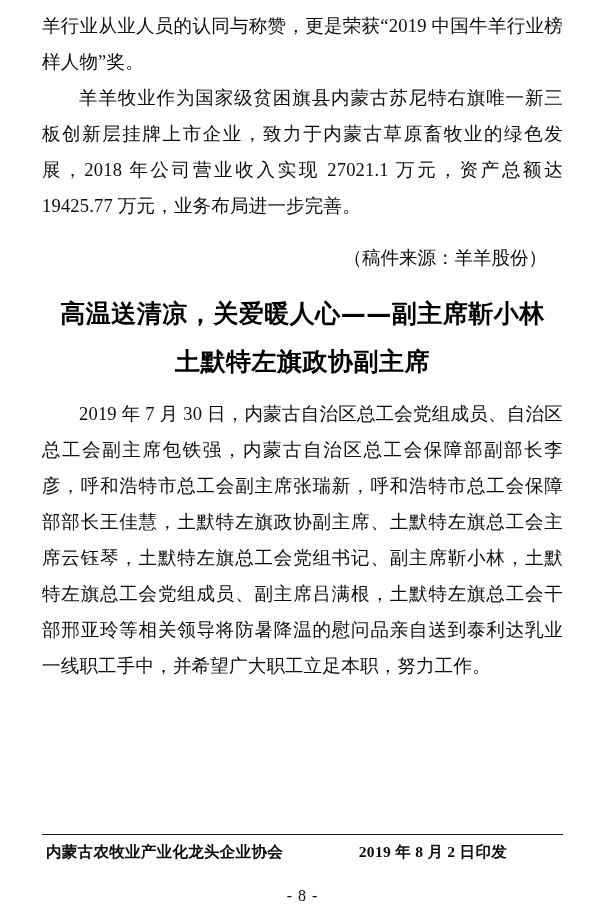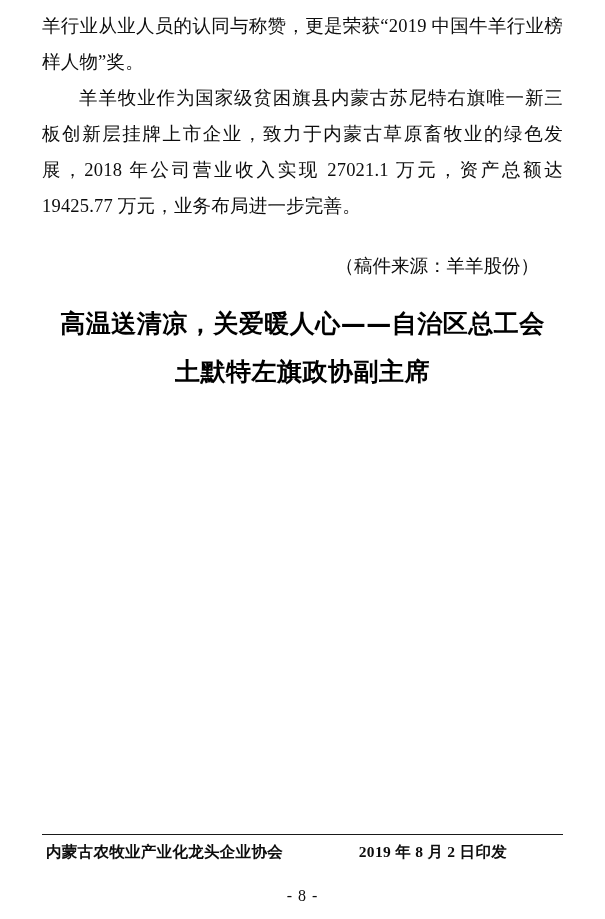--- a/index.html
+++ b/index.html
@@ -31,21 +31,21 @@
     margin: 0;
   }
   .indent {
     text-indent: 2em;
   }
   .sig {
     font-size: 18.5px;
     line-height: 36px;
     text-align: right;
     padding-right: 8px;
-    margin: 16px;
+    margin: 8px;
   }
   .headline {
     font-family: "DejaVu Sans", "Liberation Sans", sans-serif;
     font-weight: bold;
     font-size: 25px;
     line-height: 48px;
     text-align: center;
     margin: 14px 0 10px 0;
     letter-spacing: 0.5px;
     color: #000;
@@ -96,24 +96,25 @@
 
   <p class="para">羊行业从业人员的认同与称赞，更是荣获“2019 中国牛羊行业榜样人物”奖。</p>
 
   <p class="para indent">羊羊牧业作为国家级贫困旗县内蒙古苏尼特右旗唯一新三板创新层挂牌上市企业，致力于内蒙古草原畜牧业的绿色发展，2018 年公司营业收入实现 27021.1 万元，资产总额达 19425.77 万元，业务布局进一步完善。</p>
 
   <div class="spacer-sm"></div>
 
   <p class="sig">（稿件来源：羊羊股份）</p>
 
   <h1 class="headline">
-    <span class="l1">高温送清凉，关爱暖人心——自治区总工会</span>
+    <span class="l1">高温送清凉，关爱暖人心——副主席靳小林</span>
     <span class="l2">土默特左旗政协副主席</span>
   </h1>
 
+  <p class="para indent">2019 年 7 月 30 日，内蒙古自治区总工会党组成员、自治区总工会副主席包铁强，内蒙古自治区总工会保障部副部长李彦，呼和浩特市总工会副主席张瑞新，呼和浩特市总工会保障部部长王佳慧，土默特左旗政协副主席、土默特左旗总工会主席云钰琴，土默特左旗总工会党组书记、副主席靳小林，土默特左旗总工会党组成员、副主席吕满根，土默特左旗总工会干部邢亚玲等相关领导将防暑降温的慰问品亲自送到泰利达乳业一线职工手中，并希望广大职工立足本职，努力工作。</p>
 
   <div class="spacer-md"></div>
 
 
   <div class="footer-wrap">
     <hr class="footer-rule">
     <div class="footer-row">
       <span class="footer-left">内蒙古农牧业产业化龙头企业协会</span>
       <span class="footer-right">2019 年 8 月 2 日印发</span>
     </div>

